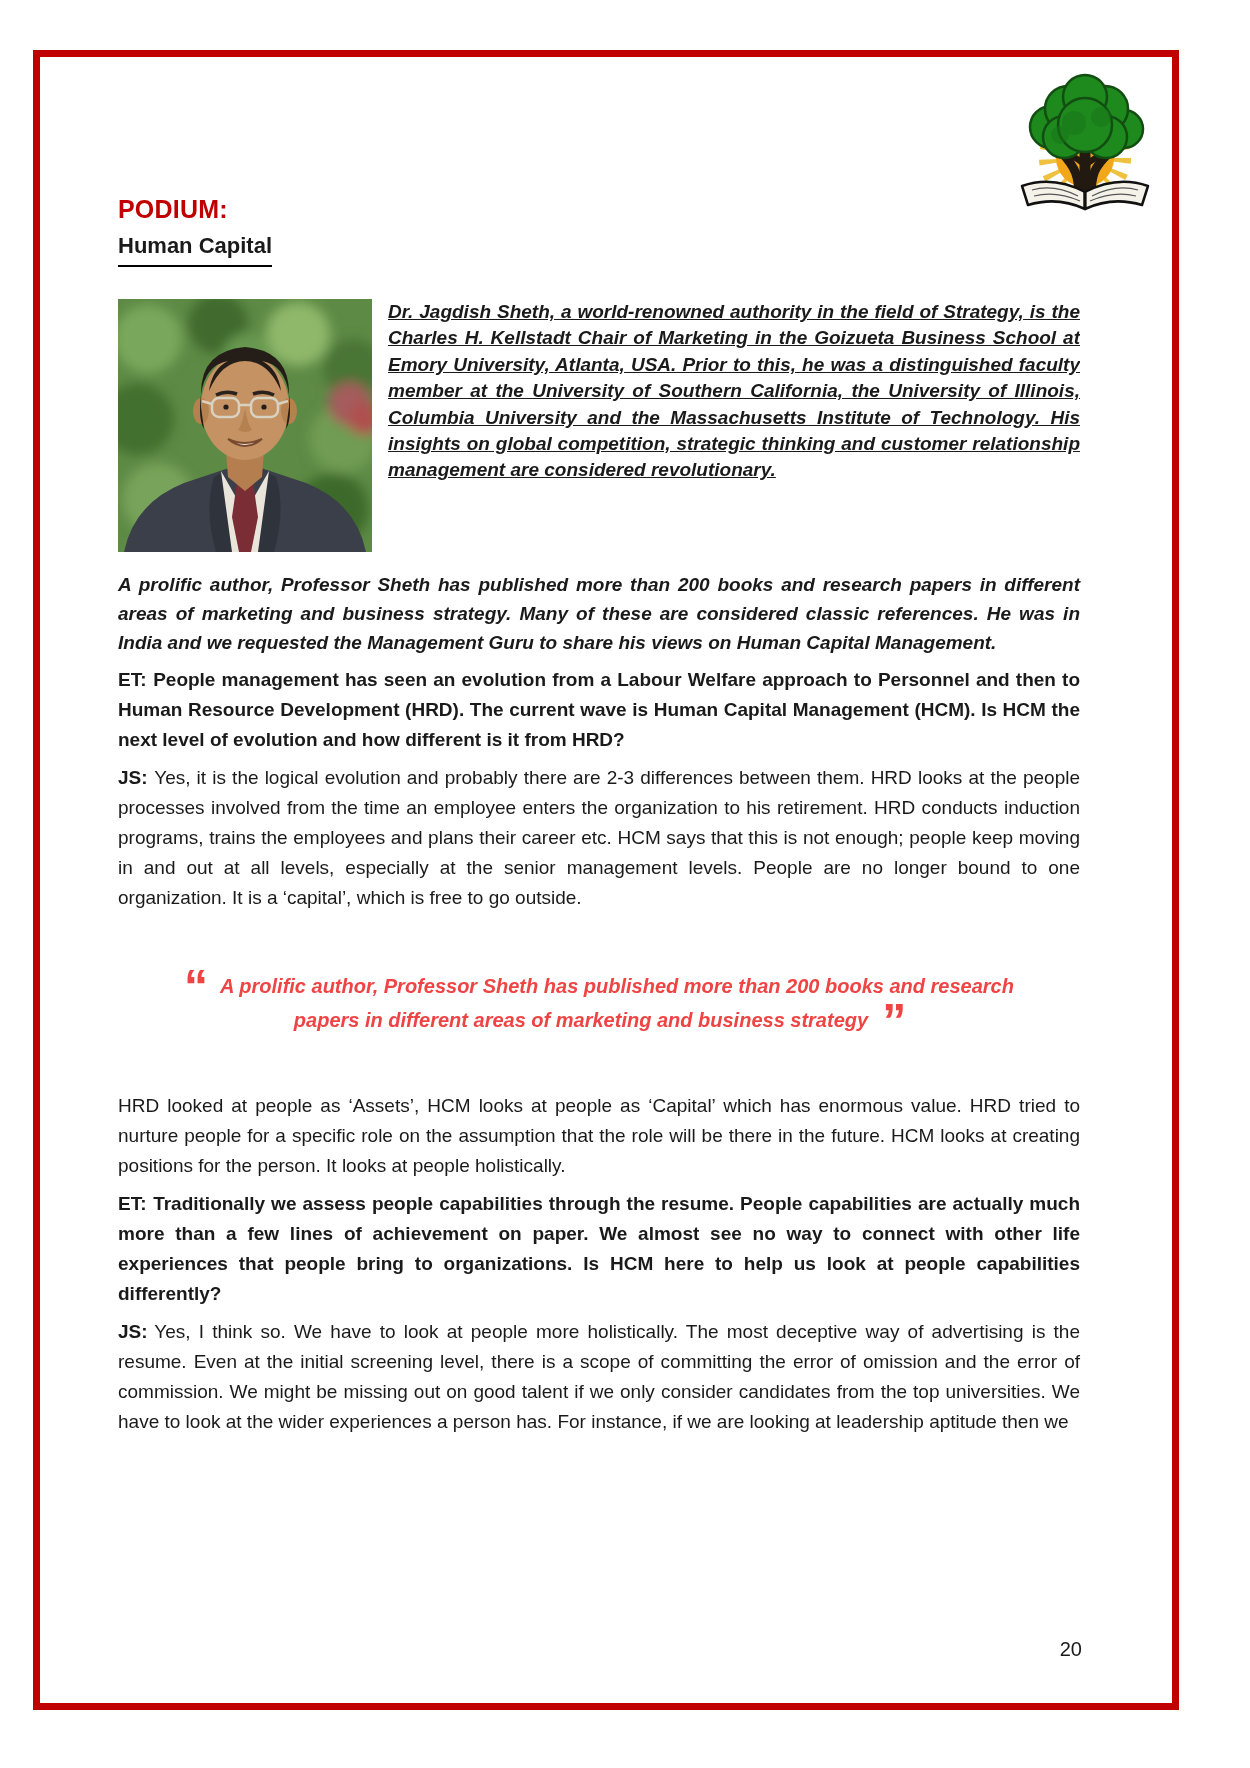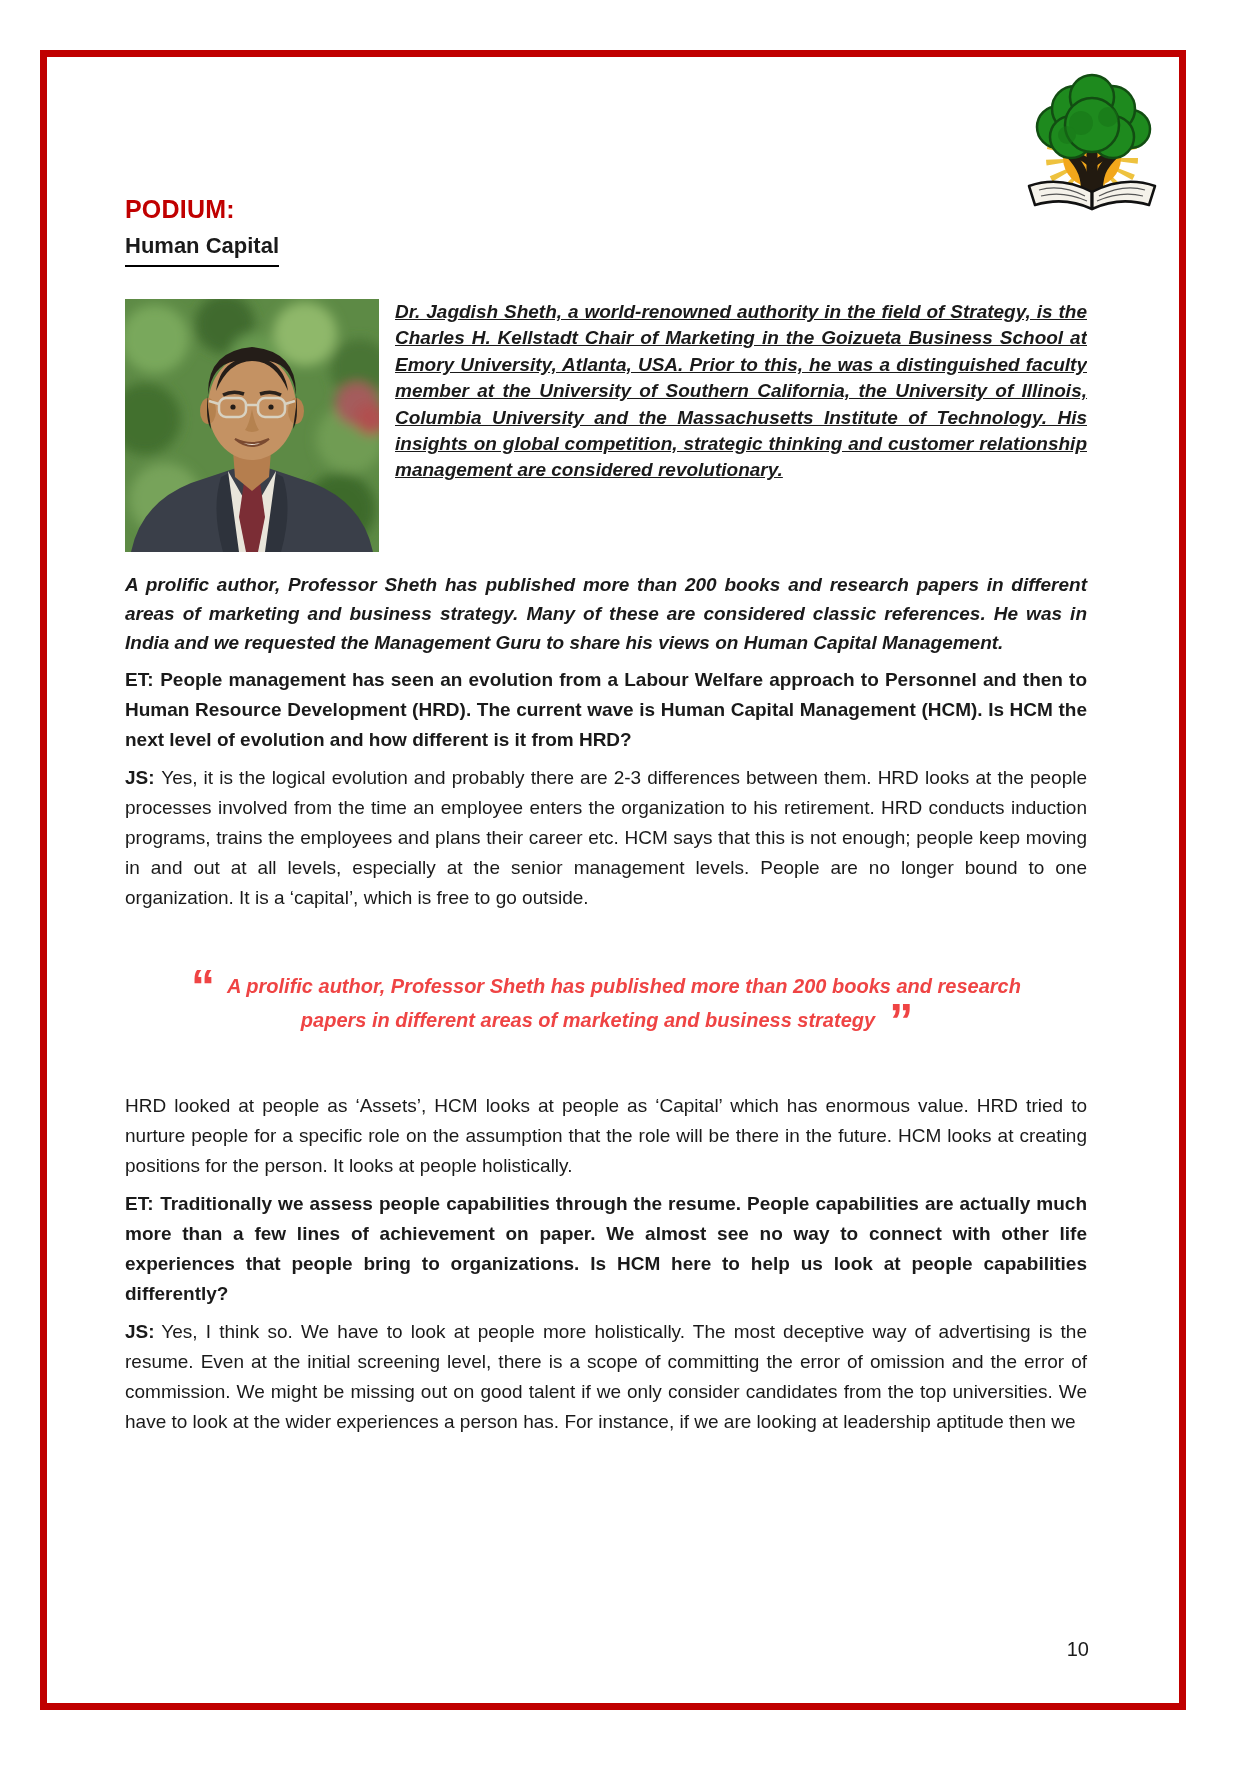--- a/index.html
+++ b/index.html
@@ -4,21 +4,21 @@
 <style>
   html, body { margin: 0; padding: 0; background: #ffffff; }
   body {
     width: 1250px; height: 1768px;
     font-family: "Liberation Sans", sans-serif;
     color: #1a1a1a;
     position: relative;
   }
   .frame {
     position: absolute;
-    left: 40px; top: 50px;
+    left: 33px; top: 50px;
     width: 1132px; height: 1646px;
     border: 7px solid #c00000;
     background: #ffffff;
   }
   .logo {
     position: absolute;
     top: 8px; right: 8px;
     width: 158px; height: 150px;
   }
   .content {
@@ -257,14 +257,14 @@
     </div>
 
     <p class="qa pq-spacer">HRD looked at people as ‘Assets’, HCM looks at people as ‘Capital’ which has enormous value. HRD tried to nurture people for a specific role on the assumption that the role will be there in the future. HCM looks at creating positions for the person. It looks at people holistically.</p>
 
     <p class="qa bold"><b>ET:</b><span>Traditionally we assess people capabilities through the resume. People capabilities are actually much more than a few lines of achievement on paper. We almost see no way to connect with other life experiences that people bring to organizations. Is HCM here to help us look at people capabilities differently?</span></p>
 
     <p class="qa"><b>JS:</b><span>Yes, I think so. We have to look at people more holistically. The most deceptive way of advertising is the resume. Even at the initial screening level, there is a scope of committing the error of omission and the error of commission. We might be missing out on good talent if we only consider candidates from the top universities. We have to look at the wider experiences a person has. For instance, if we are looking at leadership aptitude then we</span></p>
 
   </div>
 
-  <div class="page-num">10</div>
+  <div class="page-num">20</div>
 </div>
 
 </body></html>

